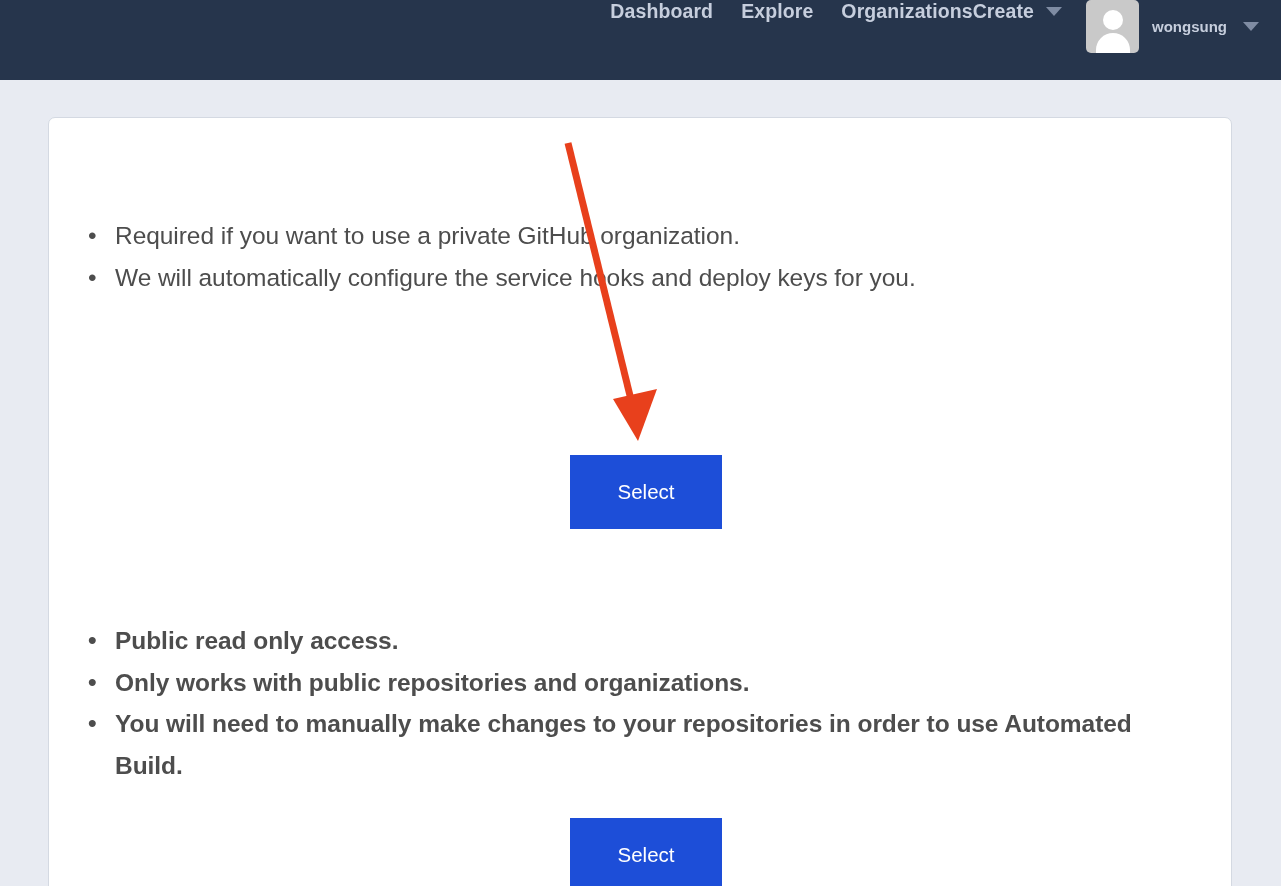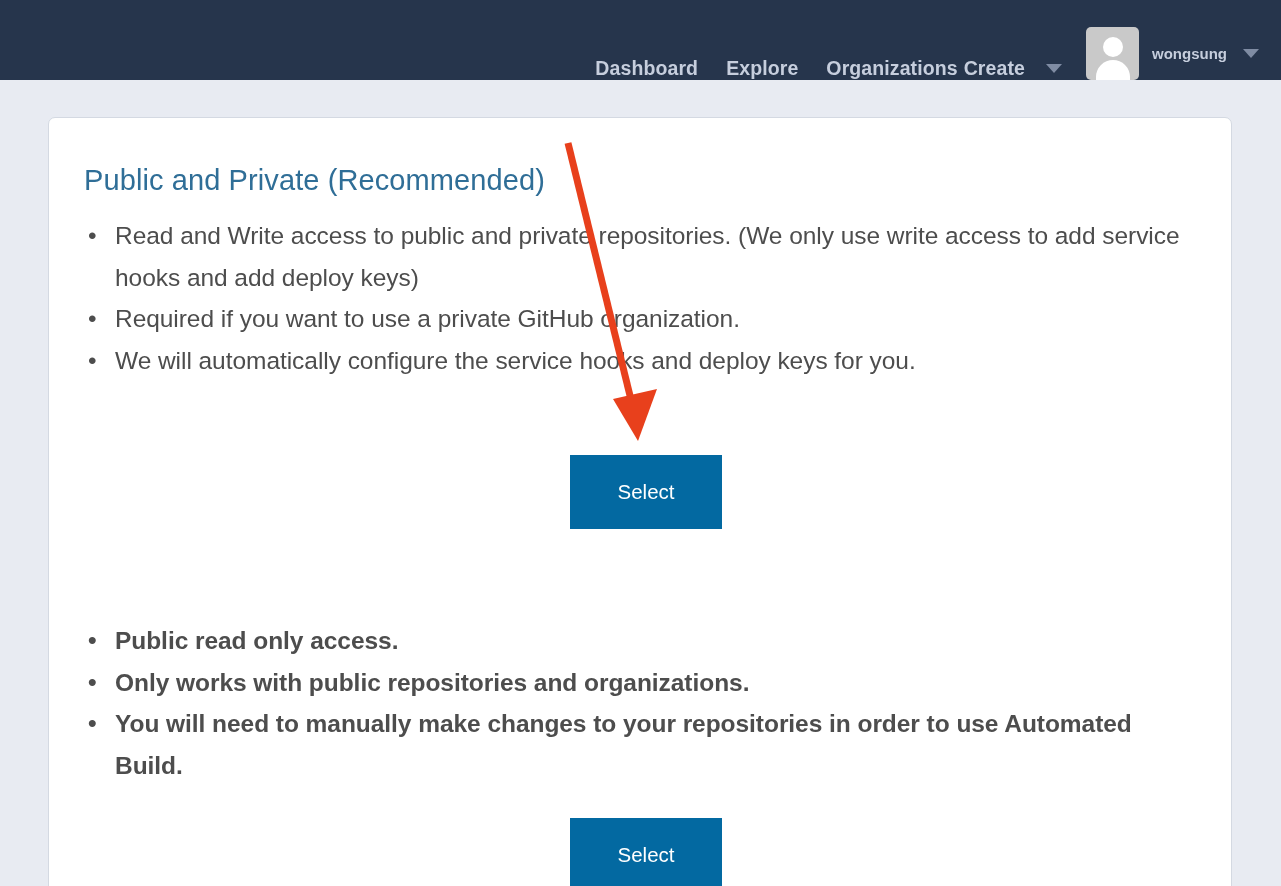--- a/index.html
+++ b/index.html
@@ -25,42 +25,42 @@
     height: 80px;
     background: #26354c;
     box-sizing: border-box;
   }
   .nav-inner {
     position: absolute;
     right: 0;
     top: 0;
     height: 80px;
     display: flex;
-    align-items: flex-end;
+    align-items: flex-start;
     padding-right: 22px;
   }
   .nav-link {
     color: #c6cedd;
     font-size: 19.5px;
     font-weight: bold;
     letter-spacing: 0.1px;
     text-decoration: none;
     margin-right: 28px;
     cursor: pointer;
     white-space: nowrap;
   }
-  .nav-link:last-of-type { margin-right: 6px; }
+  .nav-link:last-of-type { margin-right: 0; }
 
   .nav-create-group {
     display: flex;
     align-items: center;
     margin-right: 24px;
     cursor: pointer;
   }
-  .nav-create-group .nav-link { margin-right: 21px; }
+  .nav-create-group .nav-link { margin-right: 12px; }
 
   .caret {
     width: 0;
     height: 0;
     border-left: 8px solid transparent;
     border-right: 8px solid transparent;
     border-top: 9px solid #7f8ca3;
     display: inline-block;
   }
 
@@ -153,21 +153,21 @@
     position: absolute;
     left: 4px;
     top: 0;
     color: #4d4d4d;
     font-size: 24.5px;
     line-height: 41.5px;
   }
 
   .btn-select {
     position: absolute;
-    background: #0369a1;
+    background: #1d4ed8;
     border: none;
     color: #ffffff;
     font-size: 20.5px;
     font-family: "Liberation Sans", sans-serif;
     font-weight: normal;
     width: 152px;
     height: 74px;
     cursor: pointer;
     padding: 0;
     line-height: 74px;
@@ -210,24 +210,22 @@
       </span>
       <span class="user-name">wongsung</span>
       <span class="caret"></span>
     </div>
 
   </div>
 </div>
 
 <div class="card">
 
-  <h2 class="section-title sec1-title">Public and Private (Recommended)</h2>
 
   <ul class="bullets sec1-bullets">
-    <li>Read and Write access to public and private repositories. (We only use write access to add service hooks and add deploy keys)</li>
     <li>Required if you want to use a private GitHub organization.</li>
     <li>We will automatically configure the service hooks and deploy keys for you.</li>
   </ul>
 
   <button class="btn-select btn-sec1">Select</button>
 
 
   <ul class="bullets sec2-bullets">
     <li>Public read only access.</li>
     <li>Only works with public repositories and organizations.</li>

